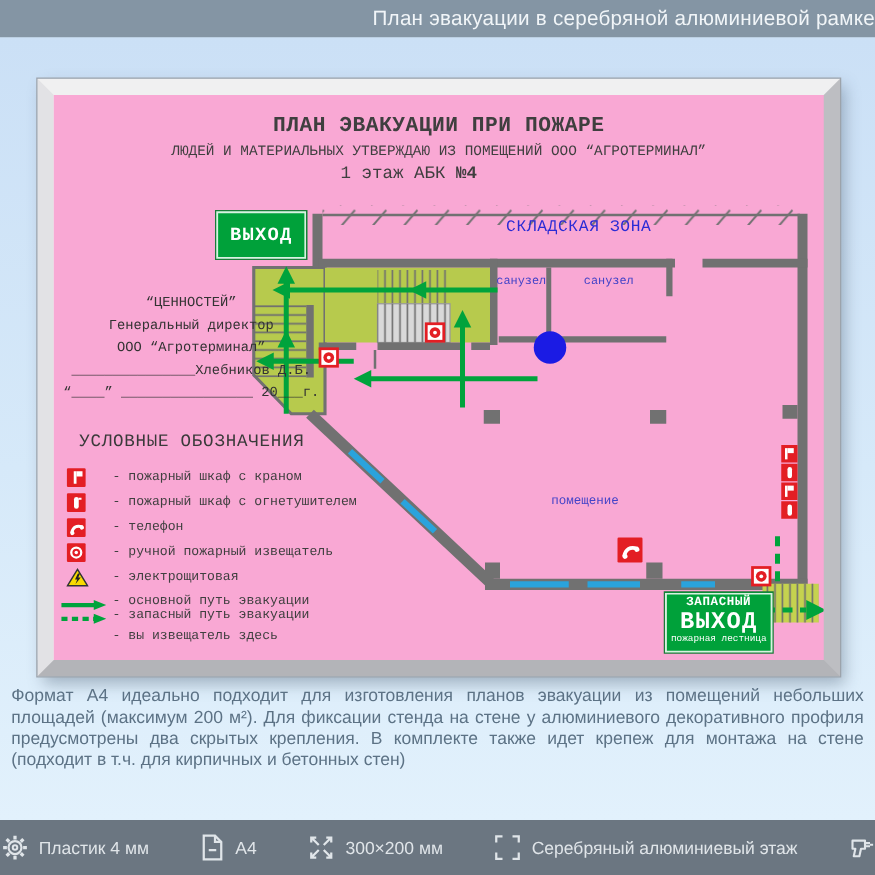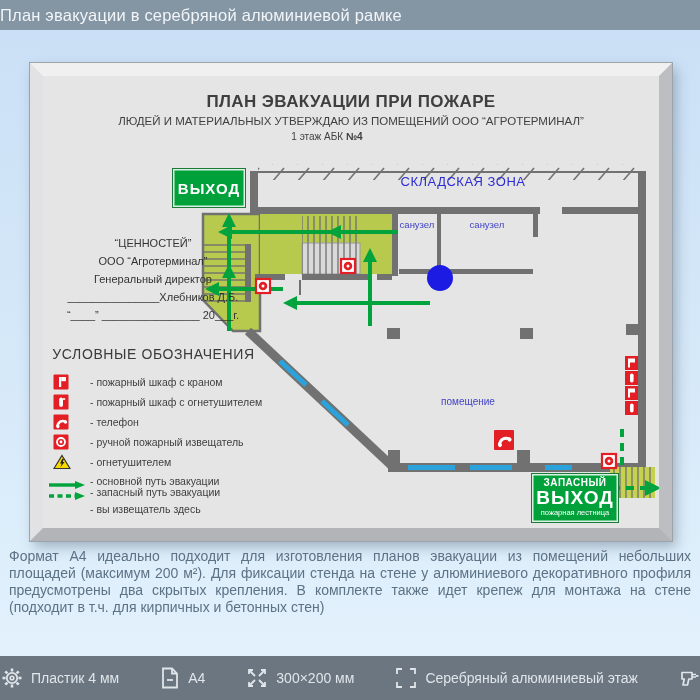--- a/index.html
+++ b/index.html
@@ -1,40 +1,40 @@
 <!DOCTYPE html>
 <html><head>
 <meta charset="utf-8">
 <style>
   * { margin:0; padding:0; box-sizing:border-box; }
   body { width:700px; height:700px; font-family:"Liberation Sans", sans-serif; }
   .stage { position:relative; width:700px; height:700px; overflow:hidden; background:#d6e9f9; }
 
   
   .topbar { position:absolute; left:0; top:0; width:700px; height:30px; background:#8495a4;
-            display:flex; align-items:center; justify-content:flex-start; }
+            display:flex; align-items:center; justify-content:flex-end; }
   .topbar div { color:#f1f5f8; font-size:16.5px; letter-spacing:.2px; }
 
   
   .scene { position:absolute; left:0; top:30px; width:700px; height:626px;
            background:linear-gradient(180deg,#cbe0f6 0%,#d6e9f9 55%,#e2f1fc 100%); }
 
   
   .frame { position:absolute; left:30px; top:33px; width:642px; height:478px;
            border:13px solid; border-color:#f0f0f1 #bdbec2 #b3b4b8 #e2e2e5;
            outline:1px solid #9ca3ab; background:#fff;
            box-shadow:4px 6px 12px rgba(60,80,100,.38), inset 0 0 0 1px #a7abb0; }
-  .poster { position:absolute; inset:0; background:#e5e5e5; overflow:hidden; }
+  .poster { position:absolute; inset:0; background:#f9a8d4; overflow:hidden;font-family:Liberation Mono, monospace; }
 
   .p-title { position:absolute; top:16px; left:0; width:616px; text-align:center;
              font-size:17px; font-weight:bold; color:#3f3f3f; letter-spacing:.4px; }
   .p-sub   { position:absolute; top:39px; left:0; width:616px; text-align:center;
              font-size:11.5px; color:#3f3f3f; }
   .p-floor { position:absolute; top:55px; left:0; width:568px; text-align:center;
-             font-size:10px; color:#3f3f3f; }
+             font-size:14px; color:#3f3f3f; }
   .p-floor b { font-weight:bold; }
 
   .plan-svg { position:absolute; left:0; top:0; }
 
   
   .lbl { position:absolute; text-align:center; }
   .lbl-warehouse { left:330px; top:98px;  width:180px; font-size:13px; color:#2b2bd5; letter-spacing:.5px; }
   .lbl-wc1 { left:344px; top:143px; width:60px; font-size:9.5px; color:#4343c8; }
   .lbl-wc2 { left:414px; top:143px; width:60px; font-size:9.5px; color:#4343c8; }
   .lbl-room { left:385px; top:320px; width:80px; font-size:10px; color:#4343c8; }
@@ -244,22 +244,22 @@
 
         <div class="exit-sign">ВЫХОД</div>
         <div class="em-sign">
           <div class="l1">ЗАПАСНЫЙ</div>
           <div class="l2">ВЫХОД</div>
           <div class="l3">пожарная лестница</div>
         </div>
 
         <div class="approval">
           <div>“ЦЕННОСТЕЙ”</div>
+          <div>Генеральный директор</div>
           <div>ООО “Агротерминал”</div>
-          <div>Генеральный директор</div>
           <div>_______________Хлебников Д.Б.</div>
           <div>“____” ________________ 20___г.</div>
         </div>
 
         <div class="legend">
           <div class="legend-heading">УСЛОВНЫЕ ОБОЗНАЧЕНИЯ</div>
 
           <div class="lrow lr1">
             <span class="lic"><svg width="16" height="16">
                   <rect x=".5" y=".5" width="15" height="15" fill="#e31e24" rx="1"></rect>
@@ -293,21 +293,21 @@
                   <circle cx="8" cy="8" r="4" stroke="#fff" stroke-width="1.8" fill="none"></circle>
                   <circle cx="8" cy="8" r="1.4" fill="#fff"></circle>
                 </svg></span>
             <span class="ltx">- ручной пожарный извещатель</span>
           </div>
           <div class="lrow lr5">
             <span class="lic"><svg width="18" height="16">
                   <polygon points="9,1.5 17,14.5 1,14.5" fill="#f8da00" stroke="#333" stroke-width="1.2"></polygon>
                   <polygon points="9.3,4.8 7,9.6 8.8,9.6 7.4,13.2 11.6,8 9.6,8 11,4.8" fill="#222"></polygon>
                 </svg></span>
-            <span class="ltx">- огнетушителем</span>
+            <span class="ltx">- электрощитовая</span>
           </div>
           <div class="lrow lr6">
             <span class="lic"><svg width="36" height="10">
                   <line x1="0" y1="5" x2="27" y2="5" stroke="#00a33c" stroke-width="3.4"></line>
                   <polygon points="36,5 26,1 26,9" fill="#00a33c"></polygon>
                 </svg></span>
             <span class="ltx">- основной путь эвакуации</span>
           </div>
           <div class="lrow lr7">
             <span class="lic"><svg width="36" height="10">

